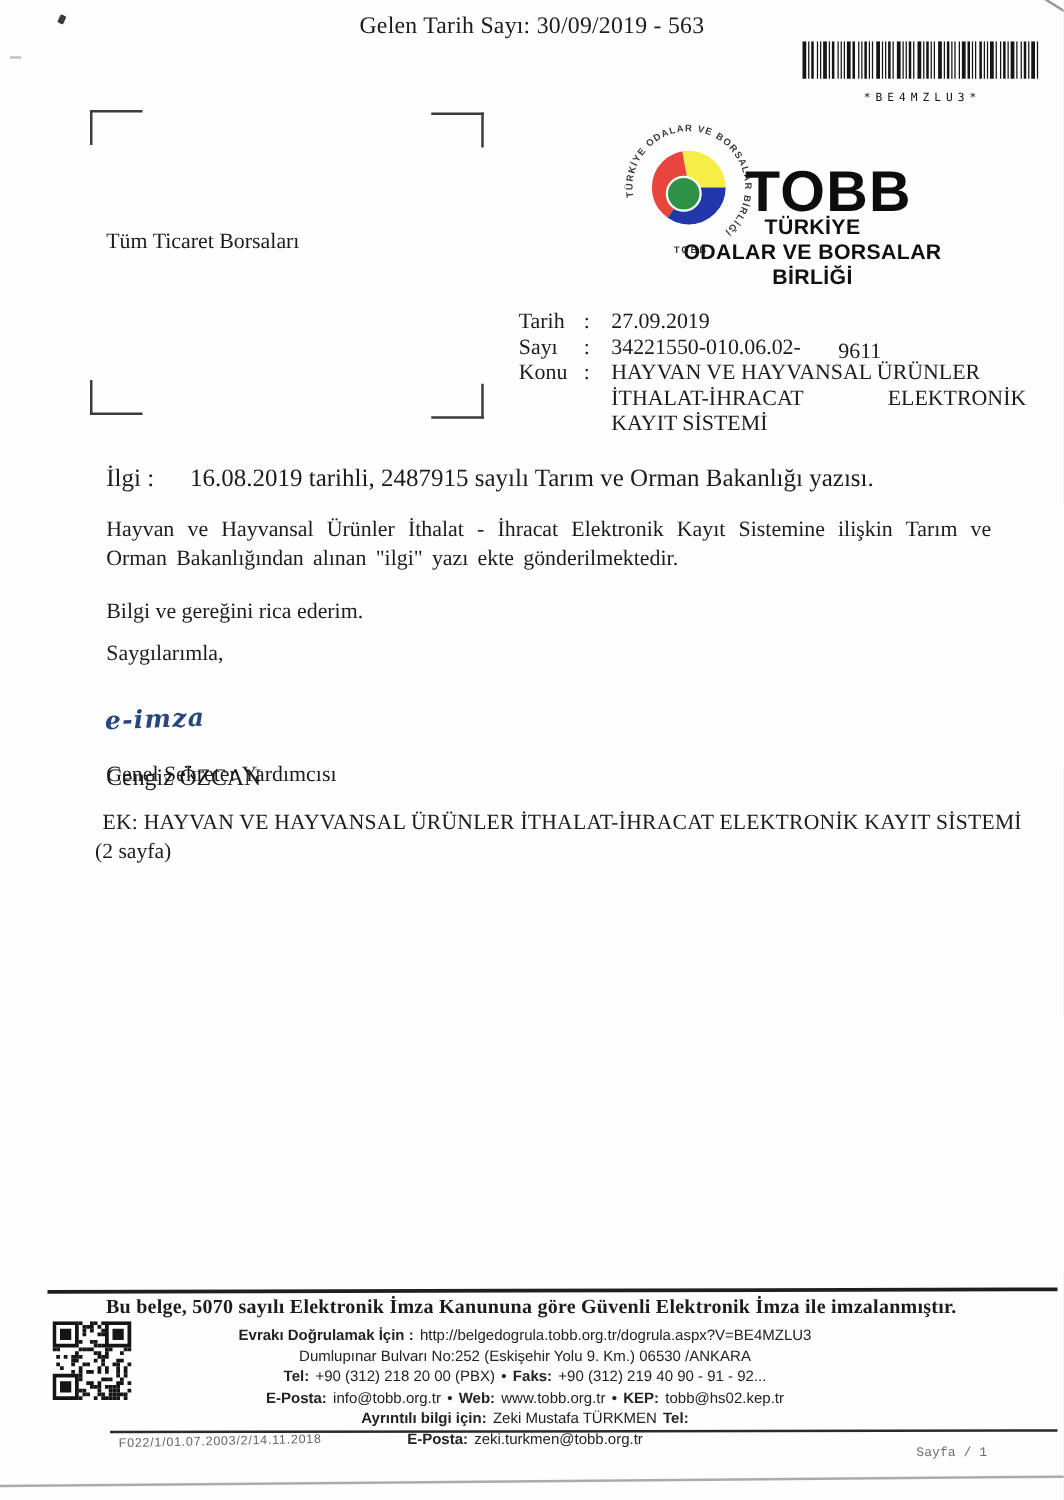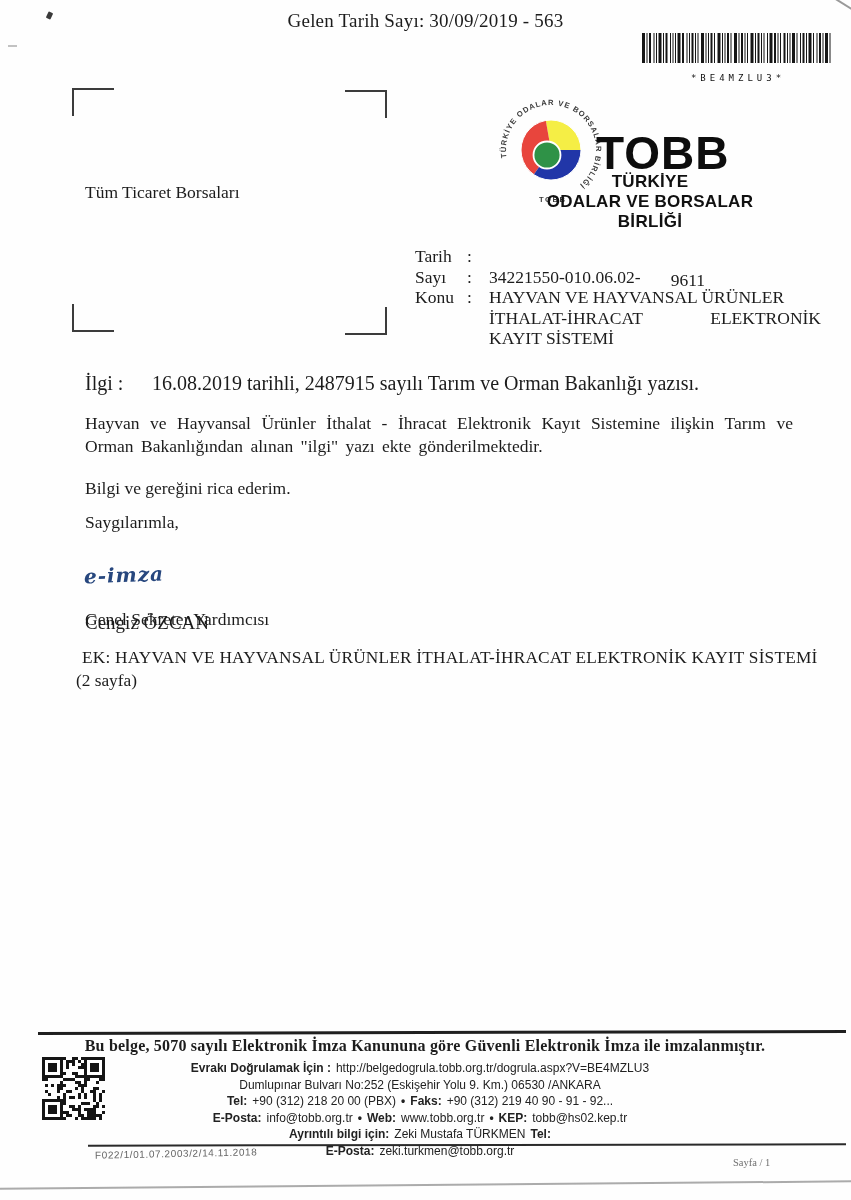--- a/index.html
+++ b/index.html
@@ -55,21 +55,21 @@
 
   
   .ft-topline { left:38px; top:1031px; width:808px; height:3px; background:#1f1f1f; transform:rotate(-0.15deg); }
   .ft-statement { left:55px; top:1037px; width:740px; text-align:center; font-weight:700; font-size:16px; letter-spacing:.2px; }
   .ft-center { left:130px; top:1060px; width:580px; font-family:"Liberation Sans", sans-serif; font-size:12px; color:#222; }
   .ft-line { display:flex; justify-content:center; gap:5px; line-height:16.5px; white-space:nowrap; }
   .b { font-weight:700; }
   .ft-quality { left:692px; top:1061px; width:150px; text-align:center; font-family:"Liberation Sans", sans-serif; font-size:11.5px; line-height:16px; color:#2a2a2a; }
   .ft-botline { left:88px; top:1144px; width:758px; height:2px; background:#2a2a2a; transform:rotate(-0.1deg); }
   .doc-code { left:95px; top:1148px; font-family:"Liberation Sans", sans-serif; font-size:10px; color:#4a4a4a; letter-spacing:.6px; transform:rotate(-1.2deg); opacity:.85; }
-  .page-num { left:733px; top:1157px; font-family:Liberation Serif, serif; font-size:10.5px; color:#555; opacity:.85; }
+  .page-num { left:733px; top:1157px; font-family:Liberation Mono, monospace; font-size:10.5px; color:#555; opacity:.85; }
 
   
   .scan-bottom { left:-6px; top:1184px; width:880px; height:2px; background:#8f8f8f; transform:rotate(-0.5deg); opacity:.75; }
   .speck-1 { left:47px; top:12px; width:5px; height:7px; background:#3a3a3a; transform:rotate(25deg); border-radius:1px; }
   .speck-2 { left:8px; top:45px; width:9px; height:2px; background:#c2c2c2; }
   .corner-tr { right:-8px; top:2px; width:34px; height:2px; background:#9a9a9a; transform:rotate(32deg); }
 </style>
 </head>
 <body>
 
@@ -172,20 +172,21 @@
   <div class="abs bracket br-tr"></div>
   <div class="abs bracket br-bl"></div>
   <div class="abs bracket br-br"></div>
 
   <div class="abs recipient">Tüm Ticaret Borsaları</div>
 
   <div class="abs meta">
     <div class="meta-row">
       <span>Tarih</span>
       <span>:</span>
+      <span>27.09.2019</span>
     </div>
     <div class="meta-row">
       <span>Sayı</span>
       <span>:</span>
       <span><span>34221550-010.06.02-</span><span class="num-stamp">9611</span></span>
     </div>
     <div class="meta-row">
       <span>Konu</span>
       <span>:</span>
       <span>

